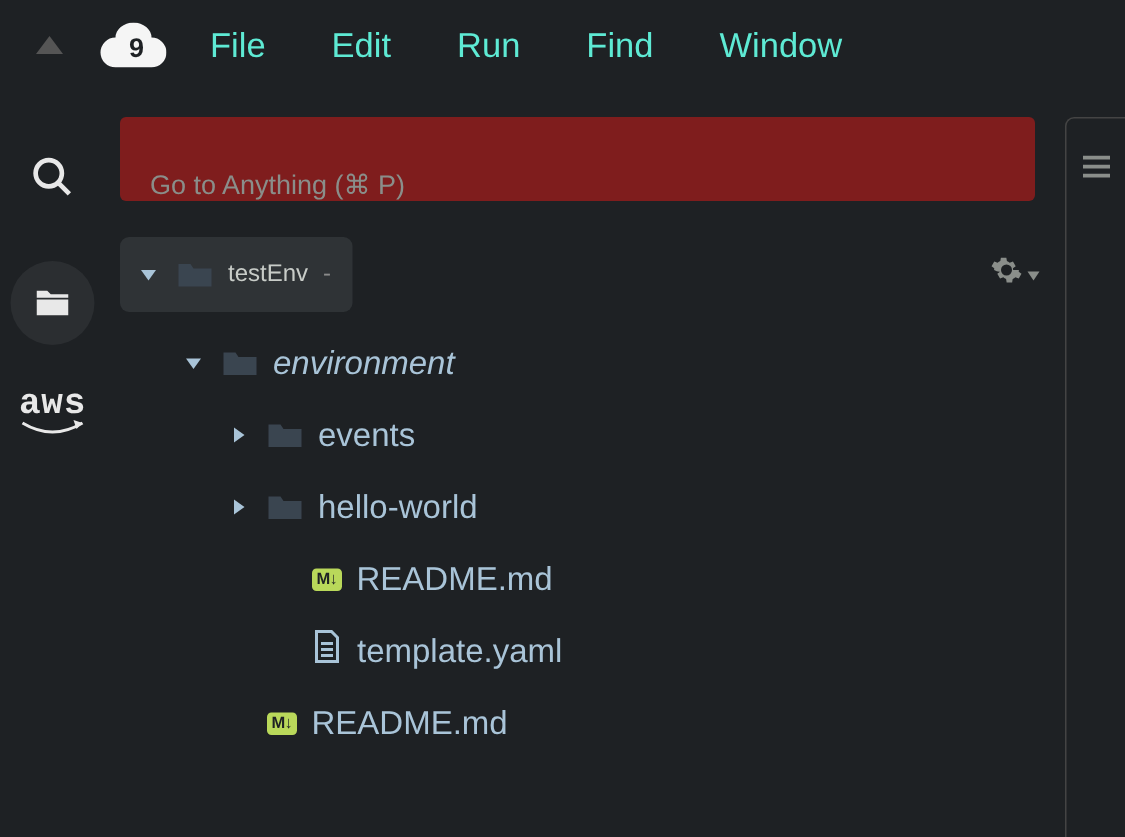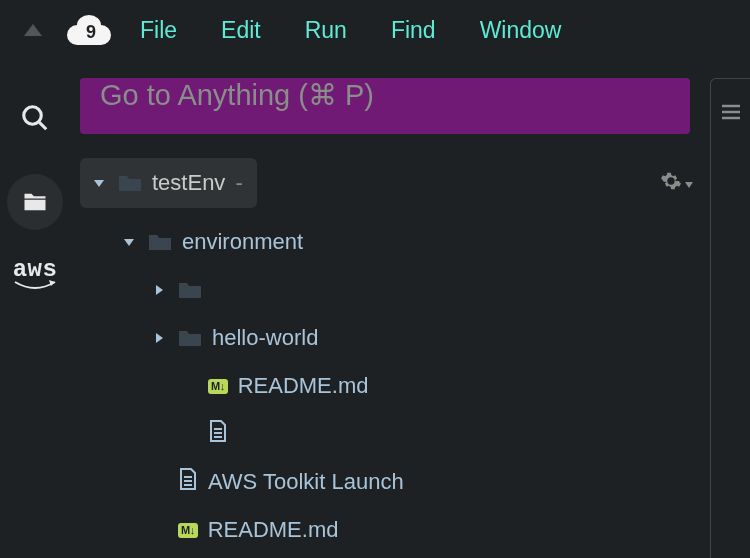--- a/index.html
+++ b/index.html
@@ -81,47 +81,47 @@
       margin-top: -2px;
     }
     .panel-area {
       position: absolute;
       left: 80px;
       top: 78px;
       right: 50px;
       bottom: 0;
     }
     .goto-bar {
-      background: #701a75;
+      background: #7f1d1d;
       height: 56px;
       border-radius: 4px;
       display: flex;
-      align-items: flex-start;
+      align-items: flex-end;
       padding: 0 20px;
       color: #8a8e8a;
-      font-size: 29px;
+      font-size: 18px;
       margin-right: 10px;
     }
     .tree-header-row {
       display: flex;
       align-items: center;
       margin-top: 24px;
       gap: 4px;
     }
     .tree-root-bar {
       background: #2f3336;
       border-radius: 6px;
       height: 50px;
       flex: 0 0 auto;
       display: flex;
       align-items: center;
       padding: 0 14px 0 10px;
       gap: 10px;
       color: #c8ccc8;
-      font-size: 22px;
+      font-size: 16px;
     }
     .gear-area {
       margin-left: auto;
       color: #8a8e8a;
       display: flex;
       align-items: center;
       gap: 2px;
       padding-right: 6px;
     }
     .tree {
@@ -130,21 +130,21 @@
       color: #a9c4d8;
     }
     .tree-row {
       display: flex;
       align-items: center;
       height: 48px;
       gap: 10px;
       cursor: pointer;
       white-space: nowrap;
     }
-    .ind-1 { padding-left: 40px; }
+    .ind-1 { padding-left: 40px; font-style: italic; }
     .ind-2 { padding-left: 70px; }
     .ind-3 { padding-left: 100px; }
     .toggle {
       width: 18px;
       display: inline-flex;
       justify-content: center;
       color: #a9c4d8;
     }
     .toggle.empty { visibility: hidden; }
     .folder-ic { color: #3a4550; }
@@ -274,20 +274,21 @@
         <span class="toggle">
           <svg width="14" height="14" viewBox="0 0 14 14">
             <polygon points="4,2 11,7 4,12" fill="currentColor"></polygon>
           </svg>
         </span>
         <span class="folder-ic">
           <svg width="24" height="20" viewBox="0 0 24 20" fill="currentColor">
             <path d="M1 3h8l2 3h12v12H1z"></path>
           </svg>
         </span>
+        <span>events</span>
       </div>
       <div class="tree-row ind-2">
         <span class="toggle">
           <svg width="14" height="14" viewBox="0 0 14 14">
             <polygon points="4,2 11,7 4,12" fill="currentColor"></polygon>
           </svg>
         </span>
         <span class="folder-ic">
           <svg width="24" height="20" viewBox="0 0 24 20" fill="currentColor">
             <path d="M1 3h8l2 3h12v12H1z"></path>
@@ -309,34 +310,21 @@
           <svg width="14" height="14" viewBox="0 0 14 14">
             <polygon points="4,2 11,7 4,12" fill="currentColor"></polygon>
           </svg>
         </span>
         <span class="file-ic"><svg width="20" height="24" viewBox="0 0 20 24" fill="none" stroke="currentColor" stroke-width="2">
             <path d="M3 2h10l4 4v16H3z"></path>
             <line x1="6" y1="10" x2="14" y2="10"></line>
             <line x1="6" y1="14" x2="14" y2="14"></line>
             <line x1="6" y1="18" x2="14" y2="18"></line>
           </svg></span>
-      </div>
-      <div class="tree-row ind-2">
-        <span class="toggle empty">
-          <svg width="14" height="14" viewBox="0 0 14 14">
-            <polygon points="4,2 11,7 4,12" fill="currentColor"></polygon>
-          </svg>
-        </span>
-        <span class="file-ic"><svg width="20" height="24" viewBox="0 0 20 24" fill="none" stroke="currentColor" stroke-width="2">
-            <path d="M3 2h10l4 4v16H3z"></path>
-            <line x1="6" y1="10" x2="14" y2="10"></line>
-            <line x1="6" y1="14" x2="14" y2="14"></line>
-            <line x1="6" y1="18" x2="14" y2="18"></line>
-          </svg></span>
-        <span>AWS Toolkit Launch</span>
+        <span>template.yaml</span>
       </div>
       <div class="tree-row ind-2">
         <span class="toggle empty">
           <svg width="14" height="14" viewBox="0 0 14 14">
             <polygon points="4,2 11,7 4,12" fill="currentColor"></polygon>
           </svg>
         </span>
         <span class="md-badge">M↓</span>
         <span>README.md</span>
       </div>

